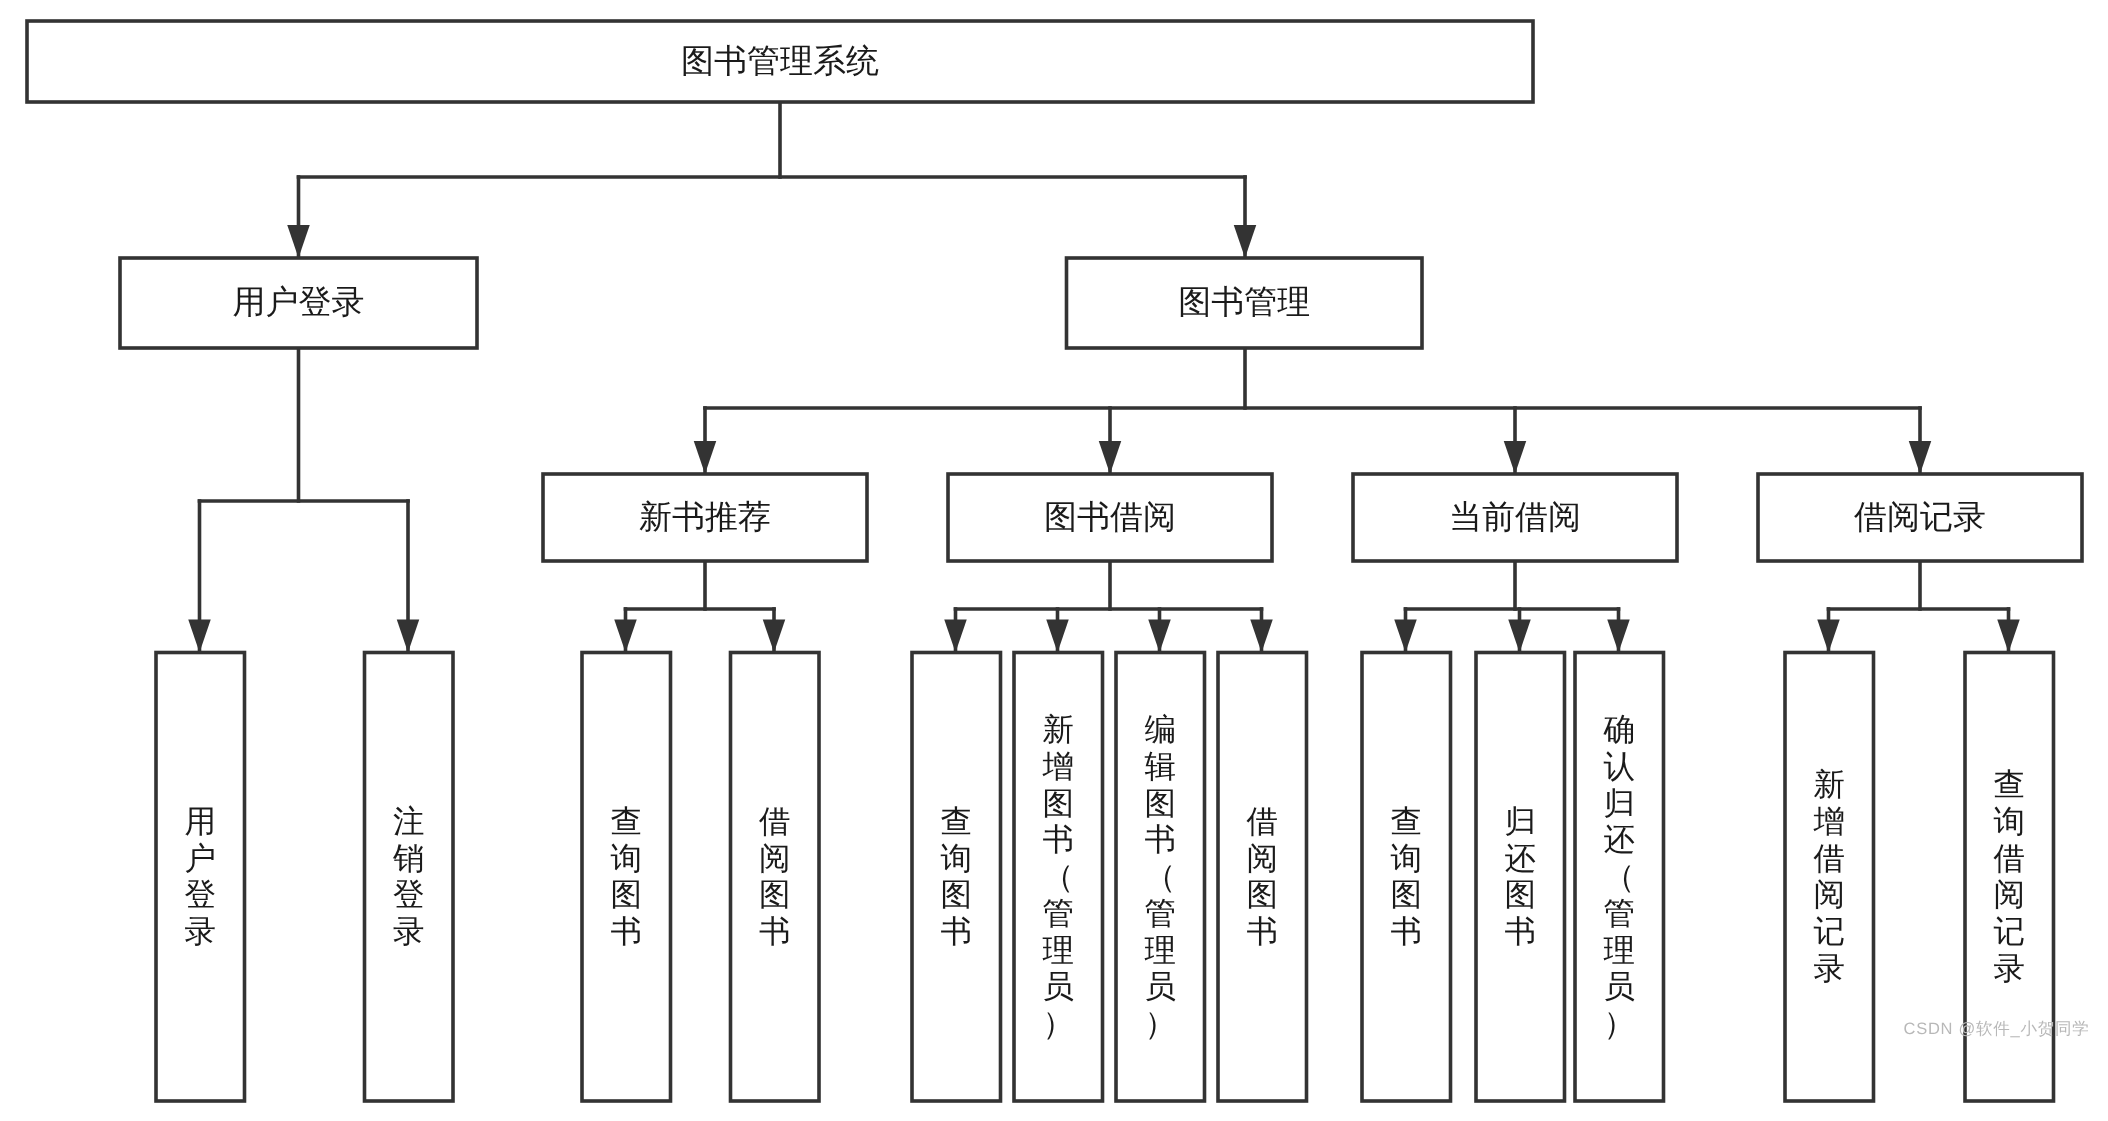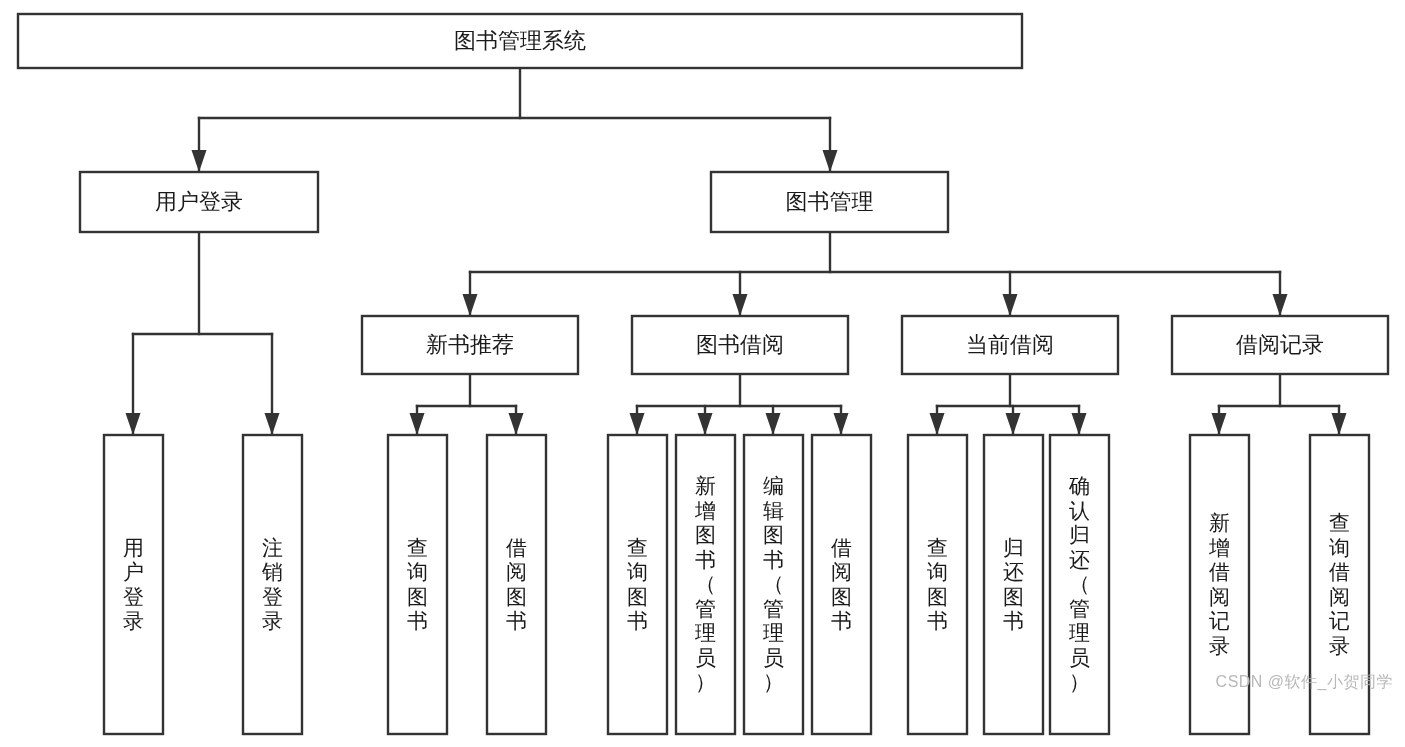--- a/index.html
+++ b/index.html
@@ -58,21 +58,21 @@
     font-size: 21px;
     fill: #1a1a1a;
     text-anchor: middle;
     white-space: pre;
   }
   .watermark {
     position: absolute;
     right: 12px;
     bottom: 6px;
     font-family: "Liberation Sans", "DejaVu Sans", sans-serif;
-    font-size: 16px;
+    font-size: 11px;
     color: #b8b8b8;
     letter-spacing: 0.5px;
     user-select: none;
     pointer-events: none;
   }
 </style>
 </head>
 <body>
 
 <div id="diagram-root">

